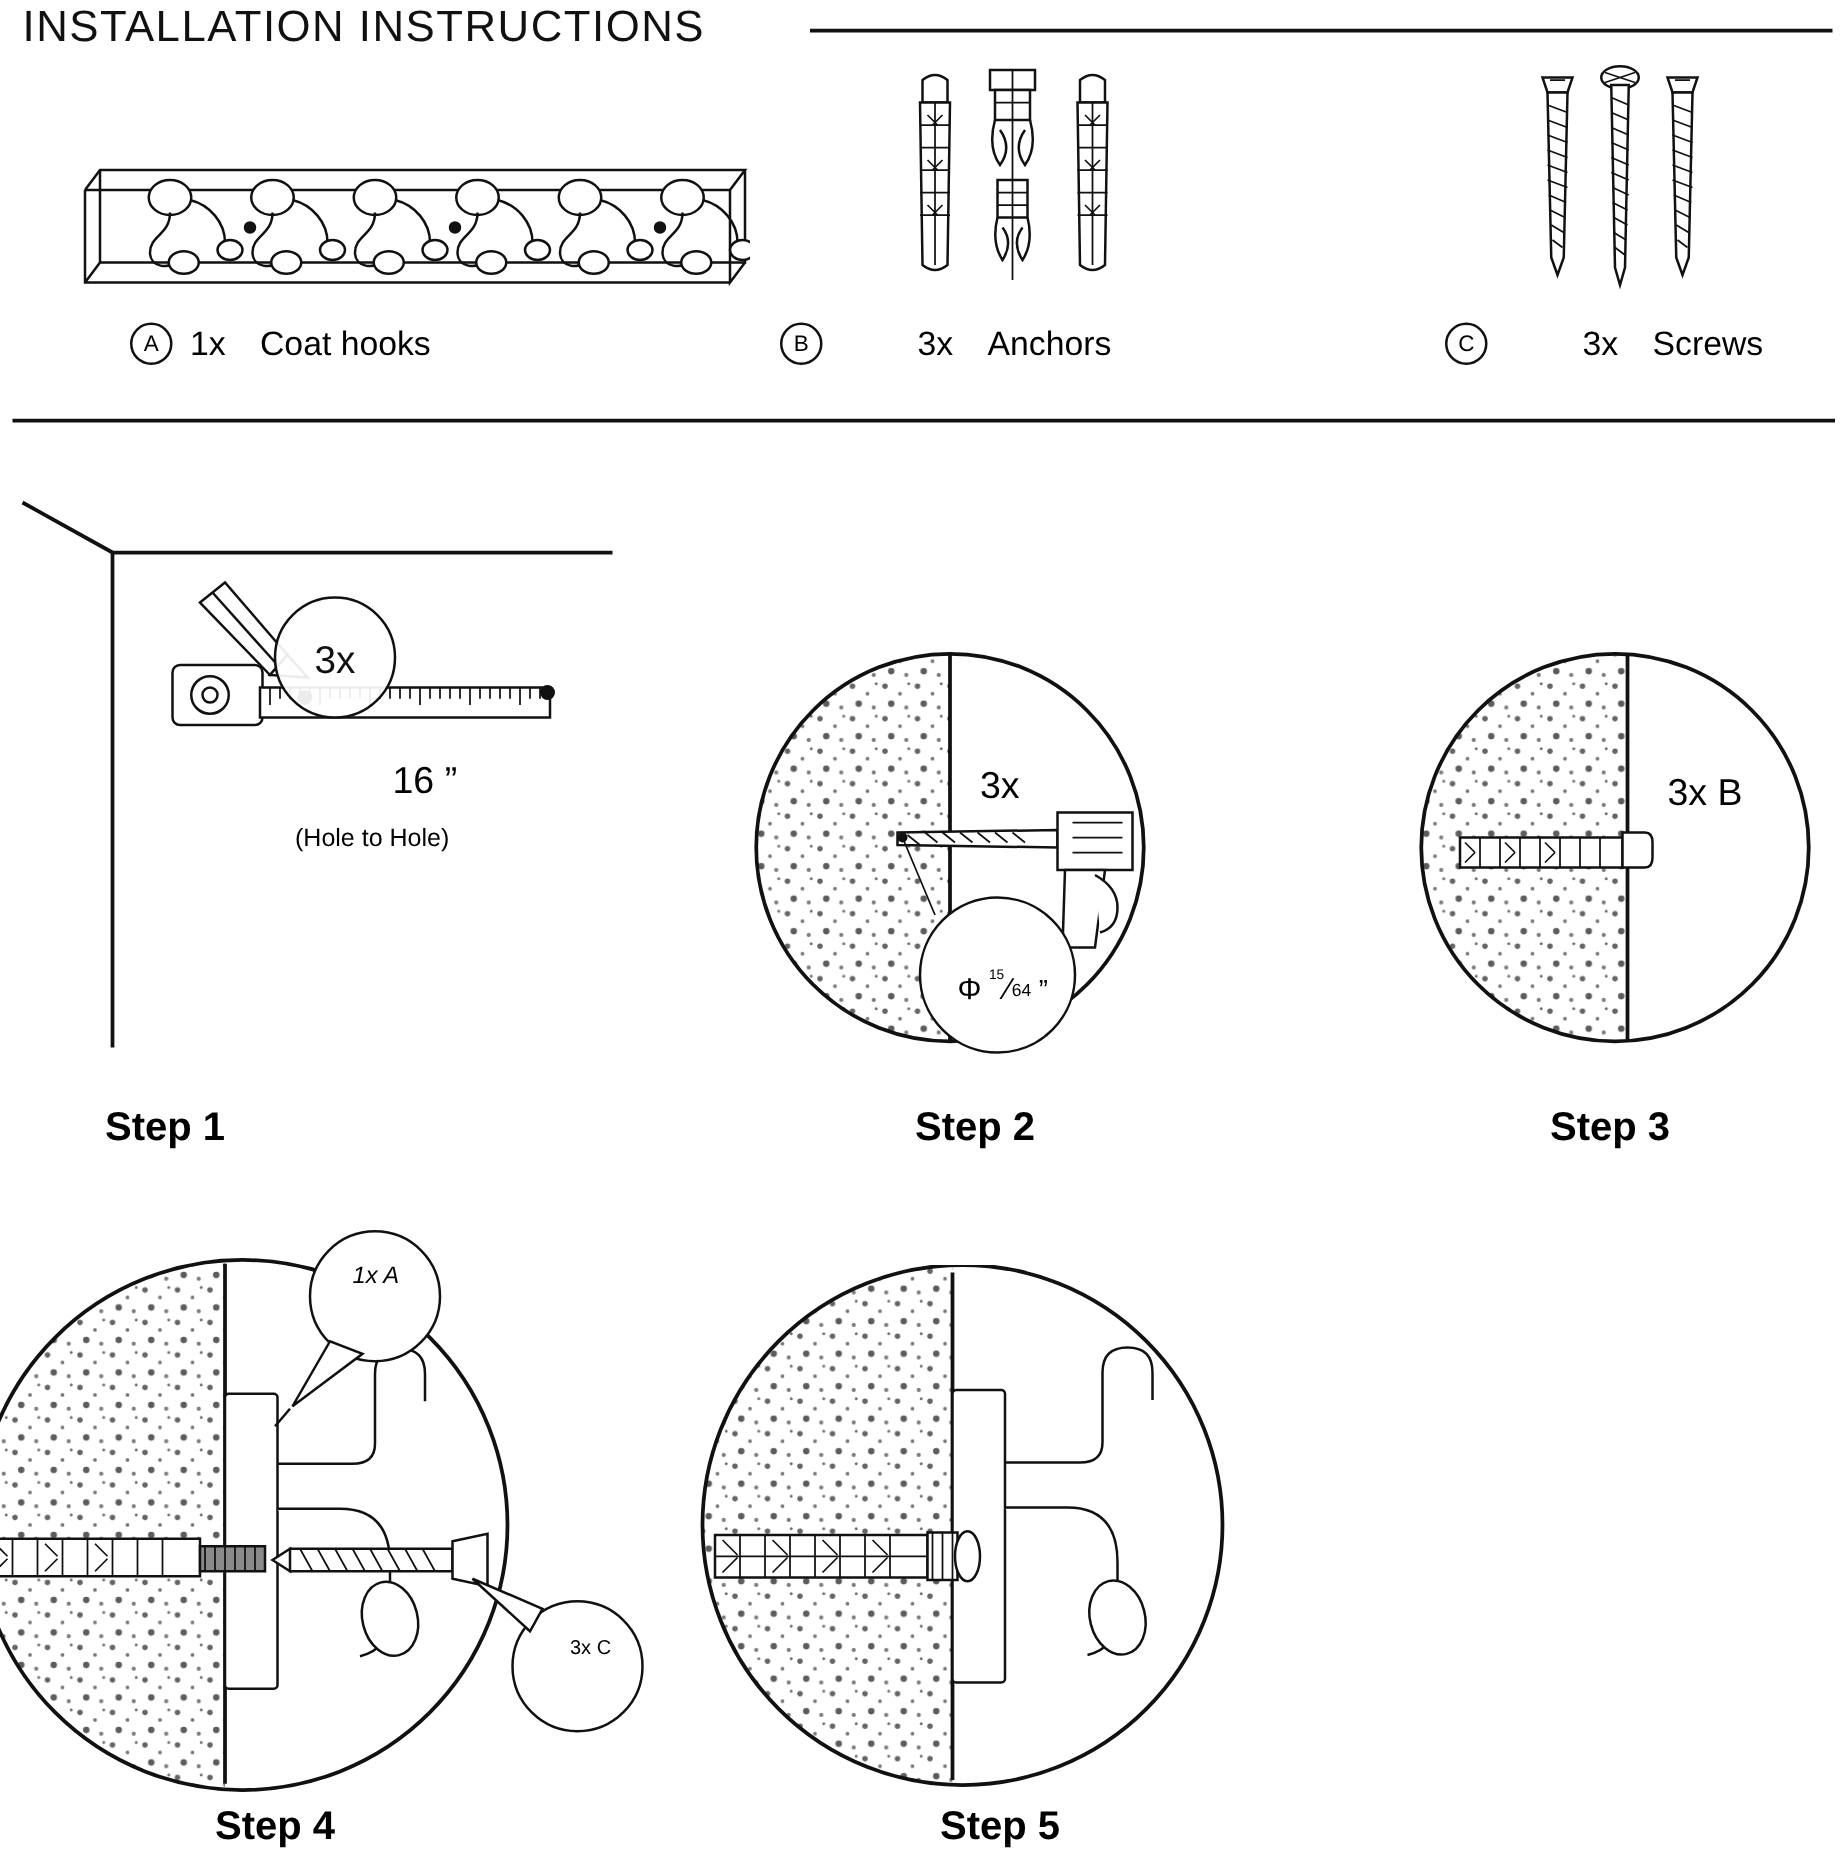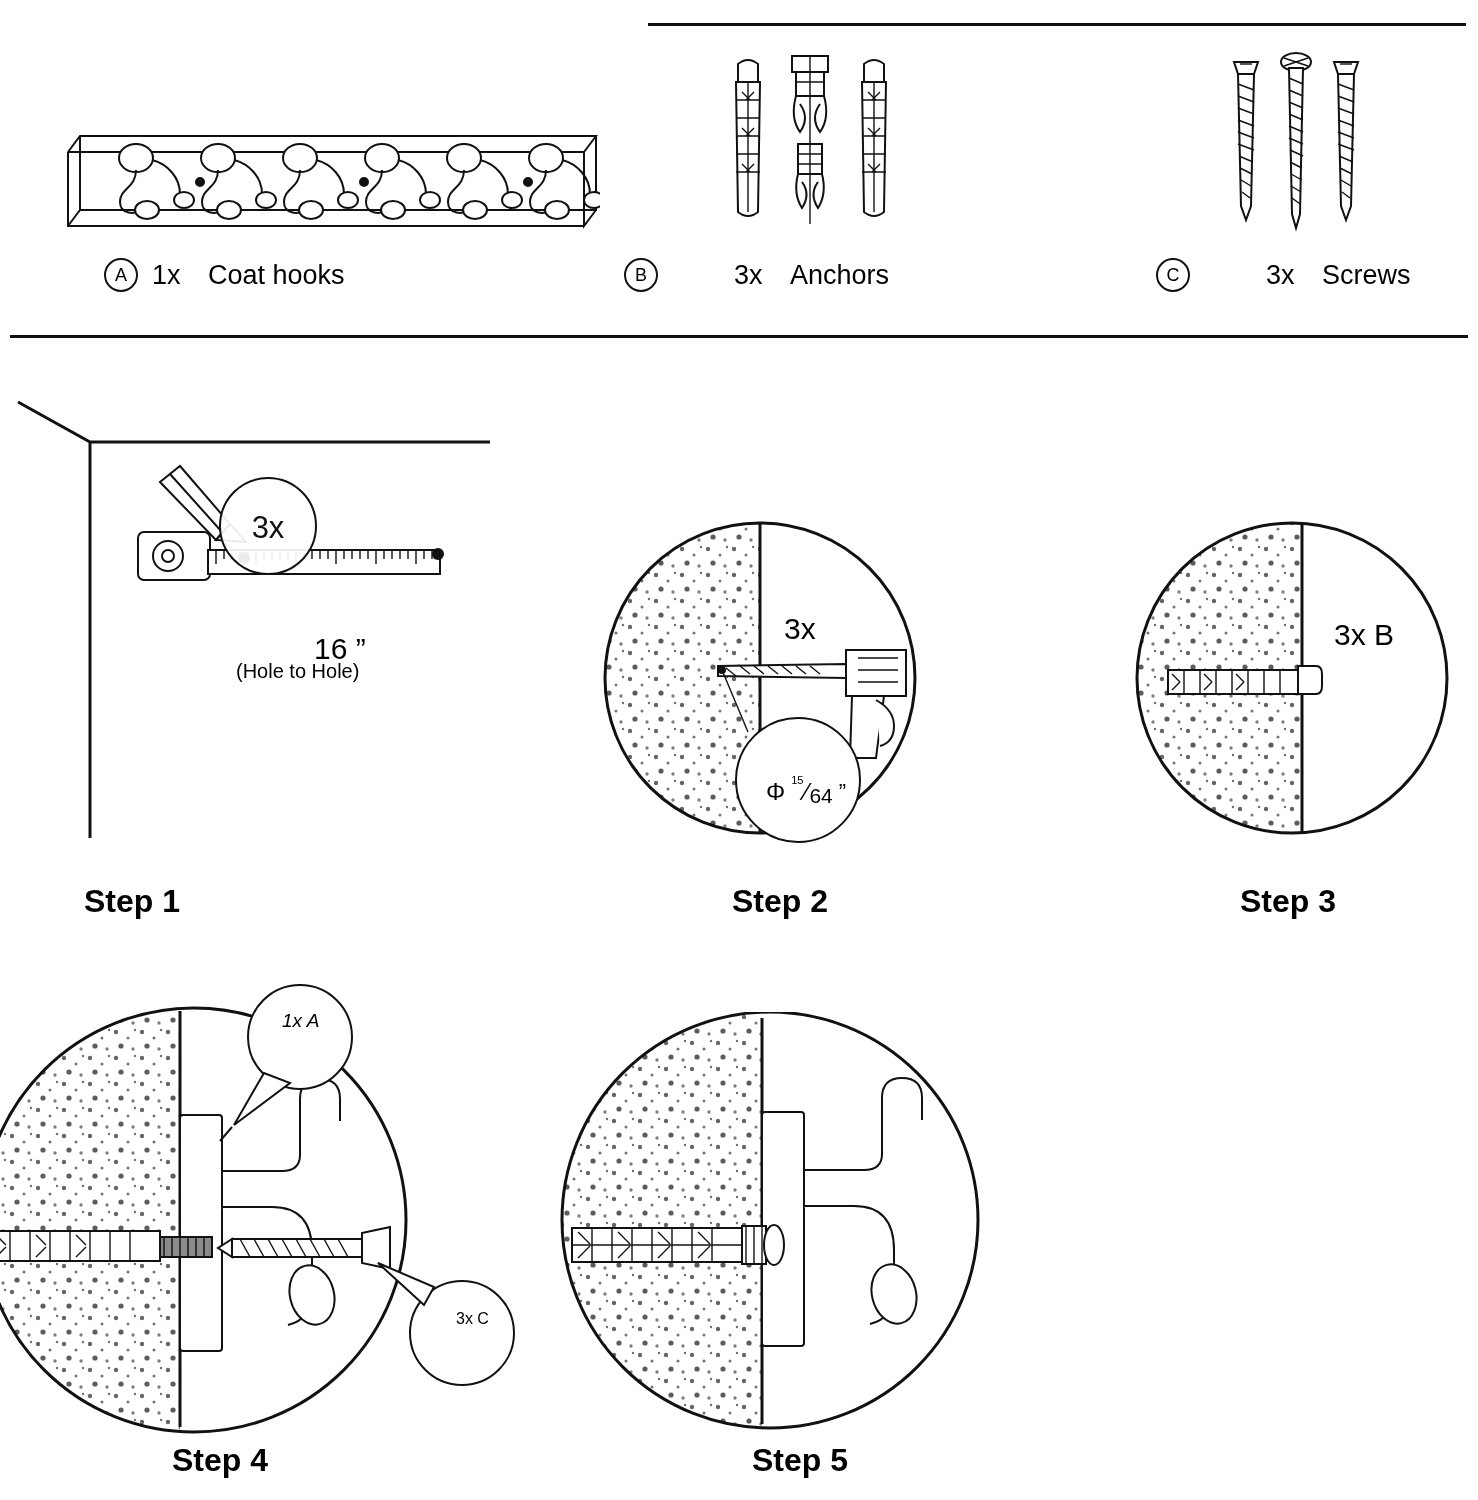--- a/index.html
+++ b/index.html
@@ -91,20 +91,21 @@
   .ln1 { fill: none; stroke: #111; stroke-width: 1.4; }
   .fillw2 { fill: #ffffff; stroke: #111; stroke-width: 2; }
   .grey { fill: #8a8a8a; }
   .dk { fill: #111; }
 </style>
 </head>
 <body>
 
 <div class="page">
 
+  <div class="title">INSTALLATION INSTRUCTIONS</div>
   <div class="title-rule"></div>
 
   <div class="part" style="left:40px; top:60px;">
     <svg width="560" height="180" viewBox="0 0 560 180">
 
       <path class="ln2" d="M28 92 L40 76 L556 76 L544 92 L544 166 L556 150 M28 92 L28 166 L544 166 M28 166 L40 150 L556 150 L556 76"></path>
       <path class="ln2" d="M40 76 L40 150 M28 92 L544 92"></path>
       <g class="ln2">
 
         <g>
@@ -261,21 +262,21 @@
 
       <circle class="dk" cx="234" cy="168" r="6"></circle>
       <circle class="dk" cx="428" cy="164" r="6"></circle>
 
       <circle class="fillw2" cx="258" cy="136" r="48" style="fill:rgba(255,255,255,0.92)"></circle>
       <text x="258" y="148" font-family="Liberation Sans, sans-serif" font-size="31" text-anchor="middle" fill="#111">3x</text>
 
     </svg>
   </div>
 
-  <div class="anno anno-16" style="left:314px; top:608px;margin-top:24px;">16 ”</div>
+  <div class="anno anno-16" style="left:314px; top:608px;">16 ”</div>
   <div class="anno anno-hole" style="left:236px; top:660px;">(Hole to Hole)</div>
   <div class="step-label" style="left:84px; top:883px;">Step 1</div>
 
   <div class="part" style="left:600px; top:518px;">
     <svg width="320" height="350" viewBox="0 0 320 350">
       <defs>
         <clipPath id="c2">
             <circle cx="160" cy="160" r="155"></circle>
           </clipPath>
         <pattern id="speck2" width="26" height="26" patternUnits="userSpaceOnUse">
@@ -305,21 +306,21 @@
       <circle class="dk" cx="122" cy="152" r="4"></circle>
       <circle class="fillw2" cx="198" cy="262" r="62" style="fill:#ffffff"></circle>
     </svg>
   </div>
   <div class="anno anno-3x" style="left:784px; top:612px;">3x</div>
   <div class="anno anno-small" style="left:766px; top:778px; display:flex; align-items:center; gap:6px;">
     <span style="font-size:24px">Φ</span>
     <span style="display:inline-flex; align-items:flex-start;">
       <span style="font-size:11px; position:relative; top:-4px;">15</span>
       <span style="font-size:24px; margin:0 1px;">⁄</span>
-      <span style="font-size:21px; position:relative; top:6px;">64</span>
+      <span style="font-size:14px; position:relative; top:6px;">64</span>
     </span>
     <span style="font-size:22px">”</span>
   </div>
   <div class="step-label" style="left:732px; top:883px;">Step 2</div>
 
   <div class="part" style="left:1132px; top:518px;">
     <svg width="320" height="330" viewBox="0 0 320 330">
       <defs>
         <clipPath id="c3">
             <circle cx="160" cy="160" r="155"></circle>

